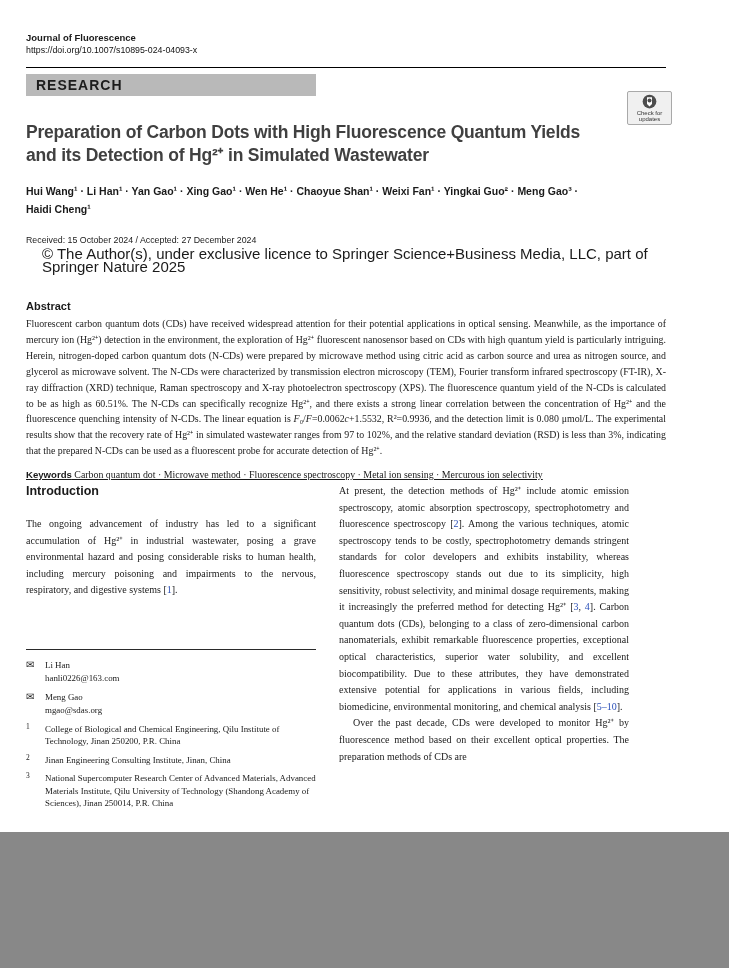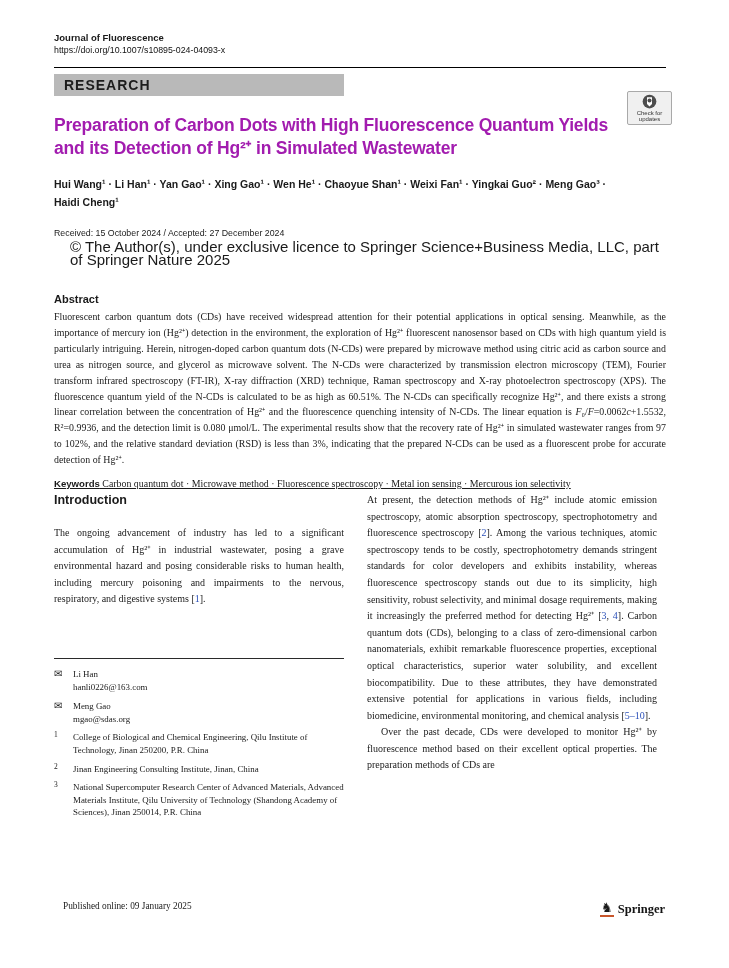--- a/index.html
+++ b/index.html
@@ -1,39 +1,39 @@
 <!DOCTYPE html>
 <html style="--ref: #2b50b8; --bar: #b9b9b9;"><head>
 <meta charset="utf-8">
 <style>
   :root{ --ref:#2b50b8; --bar:#b9b9b9; --ink:#1a1a1a; }
   *{ margin:0; padding:0; box-sizing:border-box; }
   body{ background:#888; font-family:"Liberation Sans",sans-serif; color:var(--ink); }
   .page{
-    position:relative; width:729px; height:968px; margin:0 auto; background:#ffffff;
-    padding:32px 63px 0 54px; overflow:hidden;
+    position:relative; width:729px; height:832px; margin:0 auto; background:#ffffff;
+    padding:32px 63px 0 26px; overflow:hidden;
   }
   
   .journal{ font-size:9.5px; font-weight:700; line-height:12px; }
   .doi{ font-size:8.8px; line-height:13px; color:#111; }
   .top-rule{ border:none; border-top:1.6px solid #000; margin-top:10px; }
   .research-bar{
     margin-top:6px; width:290px; height:22px; background:var(--bar);
     display:flex; align-items:center; padding-left:10px;
   }
   .research-bar span{ font-size:14px; font-weight:700; letter-spacing:1px; color:#1c1c1c; }
   .check-badge{
     position:absolute; top:91px; right:57px; width:45px; height:34px;
     background:#f0f0f0; border:1px solid #a9a9a9; border-radius:2px;
     display:flex; flex-direction:column; align-items:center; justify-content:center; gap:1px;
     cursor:pointer;
   }
   .check-badge .txt{ font-size:6px; line-height:6.5px; color:#333; text-align:center; width:40px; }
   
-  h1{ margin-top:18px; font-size:17.5px; line-height:23px; font-weight:700; color:#a21caf; letter-spacing:-0.2px; }
+  h1{ margin-top:25px; font-size:17.5px; line-height:23px; font-weight:700; color:#404040; letter-spacing:-0.2px; }
   .authors{ margin-top:16px; font-size:10.5px; font-weight:700; line-height:17.5px; width:560px; }
   .dates{ margin-top:16px; font-size:8.8px; line-height:13px; }
   .copyright{ font-size:15px; line-height:13px;margin-left:16px; }
   
   .abs-head{ margin-top:26px; font-size:11px; font-weight:700; line-height:14px; }
   .serif{ font-family:"Liberation Serif",serif; }
   .abs-text{ margin-top:3px; font-size:9.9px; line-height:15.9px; text-align:justify; }
   .keywords{ margin-top:8px; font-size:9.9px; line-height:15.9px;text-decoration:underline; }
   .kw-label{ font-family:"Liberation Sans",sans-serif; font-weight:700; font-size:9.6px; }
   

